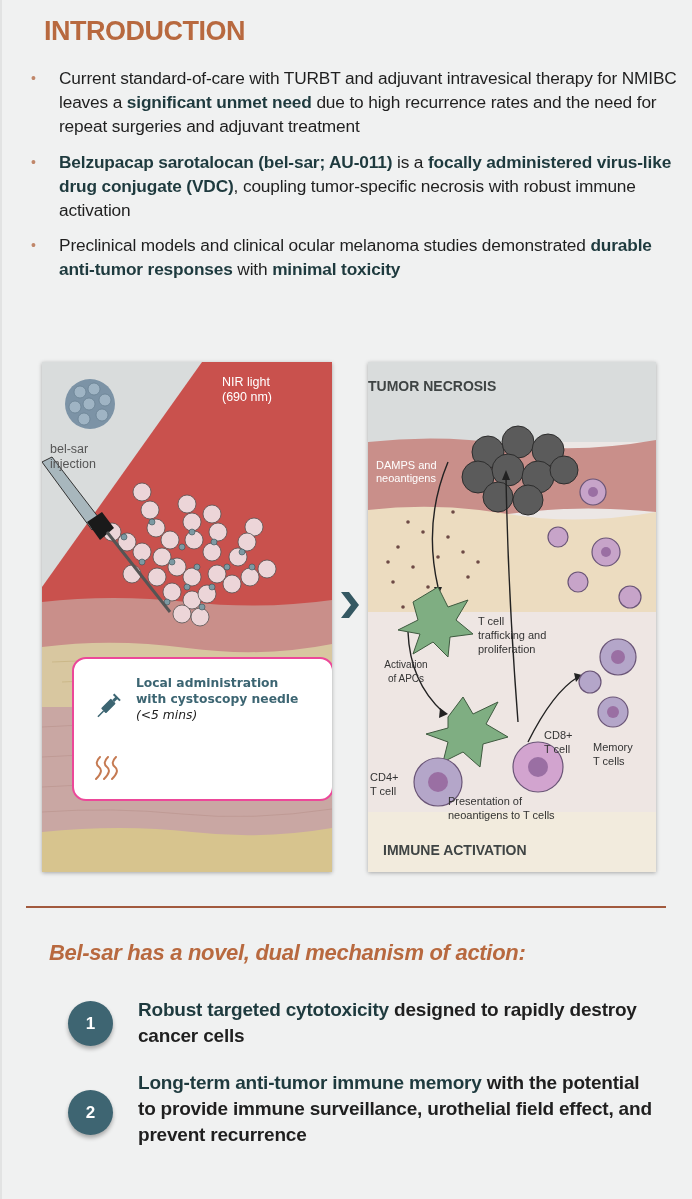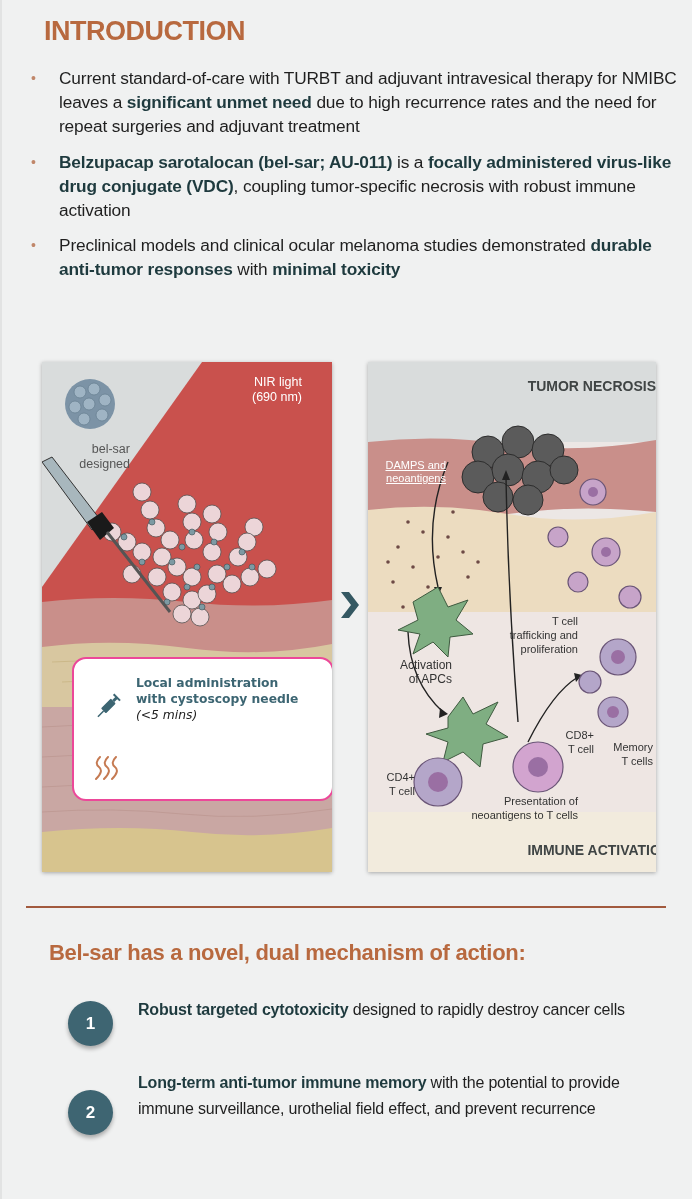--- a/index.html
+++ b/index.html
@@ -9,30 +9,30 @@
   .intro-title { position: absolute; left: 26px; top: 16px; font-size: 27px; font-weight: bold; color: #b8693f; letter-spacing: -0.5px; margin-left: 16px; }
   .bullets { position: absolute; left: 26px; top: 66px; width: 650px; list-style: none; }
   .bullet { position: relative; padding-left: 31px; font-size: 17.3px; line-height: 24.2px; margin-bottom: 11px; color: #1f1f1f; letter-spacing: -0.15px; }
   .bullet .dot { position: absolute; left: 3px; top: 0; color: #c0876a; font-size: 14px; }
   .bullet b { color: #1e3a3e; }
   .figure { position: absolute; left: 40px; top: 362px; width: 624px; height: 512px; }
   .panel { position: absolute; top: 0; box-shadow: 0 1px 4px rgba(0,0,0,0.3); overflow: hidden; }
   .panel-left { left: 0; width: 290px; height: 510px; }
   .panel-right { left: 326px; width: 288px; height: 510px; }
   .panel svg { position: absolute; left: 0; top: 0; }
-  .fig-text { position: absolute; font-family: "Liberation Sans", sans-serif; text-align: right; }
+  .fig-text { position: absolute; font-family: "Liberation Sans", sans-serif; text-align: left; }
   .chev { position: absolute; left: 297px; top: 228px; width: 22px; height: 30px; }
   .info-box { position: absolute; left: 30px; top: 295px; width: 262px; height: 144px; background: #fff; border: 2px solid #ec4899; border-radius: 14px; }
   .info-row { position: absolute; left: 62px; font-family: "DejaVu Sans", sans-serif; font-size: 12.3px; line-height: 16px; }
   .info-row .t1 { color: #3c6572; font-weight: bold; }
   .info-row .t2 { color: #c57a52; font-weight: bold; }
   .info-row .sub { font-style: italic; color: #222; }
   .divider { position: absolute; left: 24px; top: 906px; width: 640px; height: 2px; background: #a25a3e; }
-  .mech-title { position: absolute; left: 47px; top: 940px; font-size: 22px; font-weight: bold; color: #b8693f; letter-spacing: -0.3px; }
-  .mech { position: absolute; left: 136px; width: 520px; font-size: 16px; line-height: 26px; color: #1f1f1f; letter-spacing: -0.2px; }
+  .mech-title { position: absolute; left: 47px; top: 940px; font-size: 22px; font-weight: bold; color: #b8693f; letter-spacing: -0.3px; font-style: italic; }
+  .mech { position: absolute; left: 136px; width: 520px; font-size: 19px; line-height: 26px; color: #1f1f1f; letter-spacing: -0.2px; font-weight: bold; }
   .mech b { color: #1e3a3e; }
   .num { position: absolute; left: 66px; width: 45px; height: 45px; border-radius: 50%; background: #3e6572; color: #fff; font-weight: bold; font-size: 17px; display: flex; align-items: center; justify-content: center; box-shadow: 0 3px 4px rgba(0,0,0,0.3); }
 </style>
 </head>
 <body>
 
 <div class="page">
 
   <h1 class="intro-title">INTRODUCTION</h1>
 
@@ -142,21 +142,21 @@
           <line x1="65" y1="170" x2="128" y2="250" stroke="#555" stroke-width="3"></line>
         </g>
       </svg>
 
       <div class="fig-text" style="left:180px;top:13px;width:80px;color:#fff;font-size:12.5px;line-height:15px;">
         <div>NIR light</div>
         <div>(690 nm)</div>
       </div>
       <div class="fig-text" style="left:8px;top:80px;width:80px;color:#555;font-size:12.5px;line-height:15px;">
         <div>bel-sar</div>
-        <div>designed</div>
+        <div>injection</div>
       </div>
 
       <div class="info-box">
         <svg style="position:absolute;left:18px;top:32px;" width="32" height="32" viewBox="0 0 32 32">
           <g transform="rotate(-45 16 16)" fill="#3c6572">
             <rect x="10" y="12" width="14" height="7" rx="1"></rect>
             <rect x="24" y="14" width="5" height="3"></rect>
             <rect x="28" y="11" width="2" height="9"></rect>
             <rect x="2" y="15" width="8" height="1.5"></rect>
           </g>
@@ -252,30 +252,30 @@
           <circle cx="225" cy="130" r="5"></circle>
             <circle cx="238" cy="190" r="5"></circle>
           <circle cx="250" cy="295" r="7"></circle>
             <circle cx="245" cy="350" r="6"></circle>
           <circle cx="170" cy="405" r="10"></circle>
             <circle cx="70" cy="420" r="10"></circle>
         </g>
       </svg>
 
       <div class="fig-text" style="left:0;top:16px;width:288px;font-weight:bold;font-size:14px;color:#3f4444;">TUMOR NECROSIS</div>
-      <div class="fig-text" style="left:8px;top:97px;width:70px;color:#fff;font-size:11px;line-height:13px;text-align:right;text-decoration:underline;">
+      <div class="fig-text" style="left:8px;top:97px;width:70px;color:#fff;font-size:11px;line-height:13px;text-align:left;">
         <div>DAMPS and</div>
         <div>neoantigens</div>
       </div>
       <div class="fig-text" style="left:110px;top:252px;width:100px;color:#333;font-size:11px;line-height:14px;">
         <div>T cell</div>
         <div>trafficking and</div>
         <div>proliferation</div>
       </div>
-      <div class="fig-text" style="left:24px;top:296px;width:60px;color:#333;font-size:12px;line-height:14px;text-align:right;">
+      <div class="fig-text" style="left:8px;top:296px;width:60px;color:#333;font-size:10px;line-height:14px;text-align:center;">
         <div>Activation</div>
         <div>of APCs</div>
       </div>
       <div class="fig-text" style="left:176px;top:366px;width:50px;color:#333;font-size:11px;line-height:14px;">
         <div>CD8+</div>
         <div>T cell</div>
       </div>
       <div class="fig-text" style="left:2px;top:408px;width:45px;color:#333;font-size:11px;line-height:14px;">
         <div>CD4+</div>
         <div>T cell</div>

